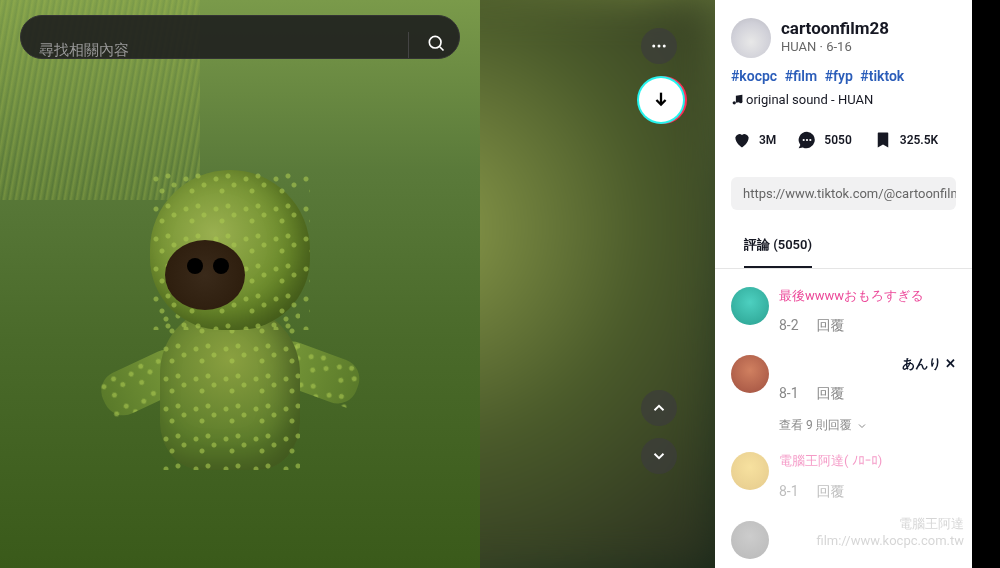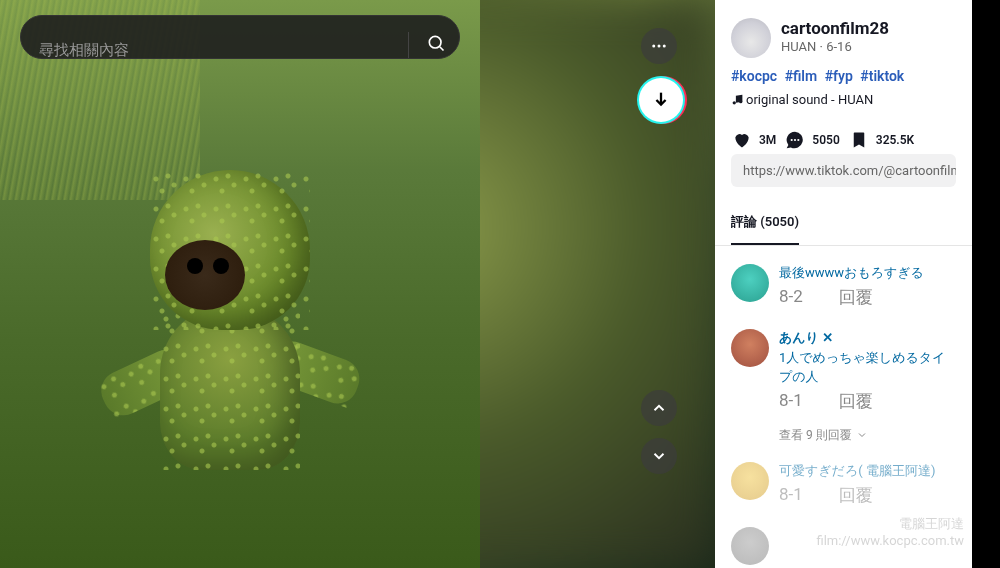--- a/index.html
+++ b/index.html
@@ -30,37 +30,37 @@
 .sidebar { width: 257px; height: 568px; background: #fff; overflow-y: hidden; position: relative; }
 .author-section { padding: 18px 16px 12px; }
 .author-row { display: flex; gap: 10px; }
 .avatar { width: 40px; height: 40px; border-radius: 50%; background: radial-gradient(circle at 50% 60%, #e8e8e8 0%, #d0d0d8 60%, #b8b8c0 100%); flex-shrink: 0; }
 .author-info { display: flex; flex-direction: column; }
 .username { font-weight: 700; font-size: 17px; color: #161823; }
 .subline { font-size: 13px; color: #666; margin-top: 1px; }
 .hashtags { margin-top: 10px; font-size: 14px; }
 .hashtags a { color: #2b5db9; font-weight: 600; text-decoration: none; margin-right: 4px; }
 .sound-row { margin-top: 8px; font-size: 13px; color: #161823; display: flex; align-items: center; gap: 2px; }
-.stats-row { display: flex; gap: 8px; padding: 10px 16px 3px; align-items: center; }
+.stats-row { display: flex; gap: 20px; padding: 10px 16px 26px; align-items: center; }
 .stat { display: flex; align-items: center; gap: 6px; font-size: 12px; font-weight: 600; color: #161823; }
 .stat-icon { width: 22px; height: 22px; display: flex; align-items: center; justify-content: center; }
 .url-box { margin: 0 16px 14px; background: #f1f1f2; border-radius: 6px; padding: 9px 12px; font-size: 13px; color: #666; white-space: nowrap; overflow: hidden; }
-.tabs-row { display: flex; border-bottom: 1px solid #e5e5e5; padding: 0 16px; }
+.tabs-row { display: flex; border-bottom: 1px solid #e5e5e5; padding: 0 29px; }
 .tab { padding: 12px 0; font-size: 13px; font-weight: 600; color: #161823; border-bottom: 2px solid #161823; }
 .comments-list { padding: 8px 0; }
 .comment { display: flex; gap: 10px; padding: 10px 16px; }
 .comment-avatar { width: 38px; height: 38px; border-radius: 50%; flex-shrink: 0; }
 .av1 { background: radial-gradient(circle at 50% 40%, #4dd0c0 0%, #2aa090 100%); }
 .av2 { background: radial-gradient(circle at 50% 40%, #d08060 0%, #a05040 100%); }
 .av3 { background: radial-gradient(circle at 50% 40%, #f0c850 0%, #d0a030 100%); }
 .av4 { background: radial-gradient(circle at 50% 40%, #808080 0%, #505050 100%); }
 .comment-body { flex: 1; font-size: 13px; }
-.comment-text { color: #0369a1; line-height: 1.4; }
-.comment-text.username-line { font-weight: 600; color: #0369a1; margin-bottom: 2px; }
-.comment-meta { color: #888; font-size: 17px; margin-top: 4px; display: flex; gap: 36px; }
+.comment-text { color: #ec4899; line-height: 1.4; }
+.comment-text.username-line { font-weight: 600; color: #0f172a; margin-bottom: 2px; text-align: right; }
+.comment-meta { color: #888; font-size: 14px; margin-top: 12px; display: flex; gap: 18px; }
 .view-replies { color: #888; font-size: 12px; padding: 4px 16px 8px 64px; display: flex; align-items: center; gap: 4px; }
 .watermark { position: absolute; right: 8px; bottom: 20px; font-size: 13px; color: #999; opacity: 0.4; text-align: right; pointer-events: none; }
 </style>
 </head>
 <body>
 
 <div class="video-area">
   <div class="video-blur-bg"></div>
   <div class="video-main">
     <div class="willow"></div>
@@ -192,39 +192,38 @@
           <span>8-2</span>
           <span>回覆</span>
         </div>
       </div>
     </div>
 
     <div class="comment">
       <div class="comment-avatar av2"></div>
       <div class="comment-body">
         <div class="comment-text username-line">あんり ✕</div>
-        <div class="comment-text">1人でめっちゃ楽しめるタイプの人</div>
         <div class="comment-meta">
           <span>8-1</span>
           <span>回覆</span>
         </div>
       </div>
     </div>
 
     <div class="view-replies">
       <span>查看 9 則回覆</span>
       <svg width="12" height="12" viewBox="0 0 24 24" fill="none" stroke="#888" stroke-width="2">
           <polyline points="6 9 12 15 18 9"></polyline>
         </svg>
     </div>
 
     <div class="comment" style="opacity:0.55">
       <div class="comment-avatar av3"></div>
       <div class="comment-body">
-        <div class="comment-text">可愛すぎだろ( 電腦王阿達)</div>
+        <div class="comment-text">電腦王阿達( ﾉﾛｰﾛ)</div>
         <div class="comment-meta">
           <span>8-1</span>
           <span>回覆</span>
         </div>
       </div>
     </div>
 
     <div class="comment" style="opacity:0.4">
       <div class="comment-avatar av4"></div>
     </div>

